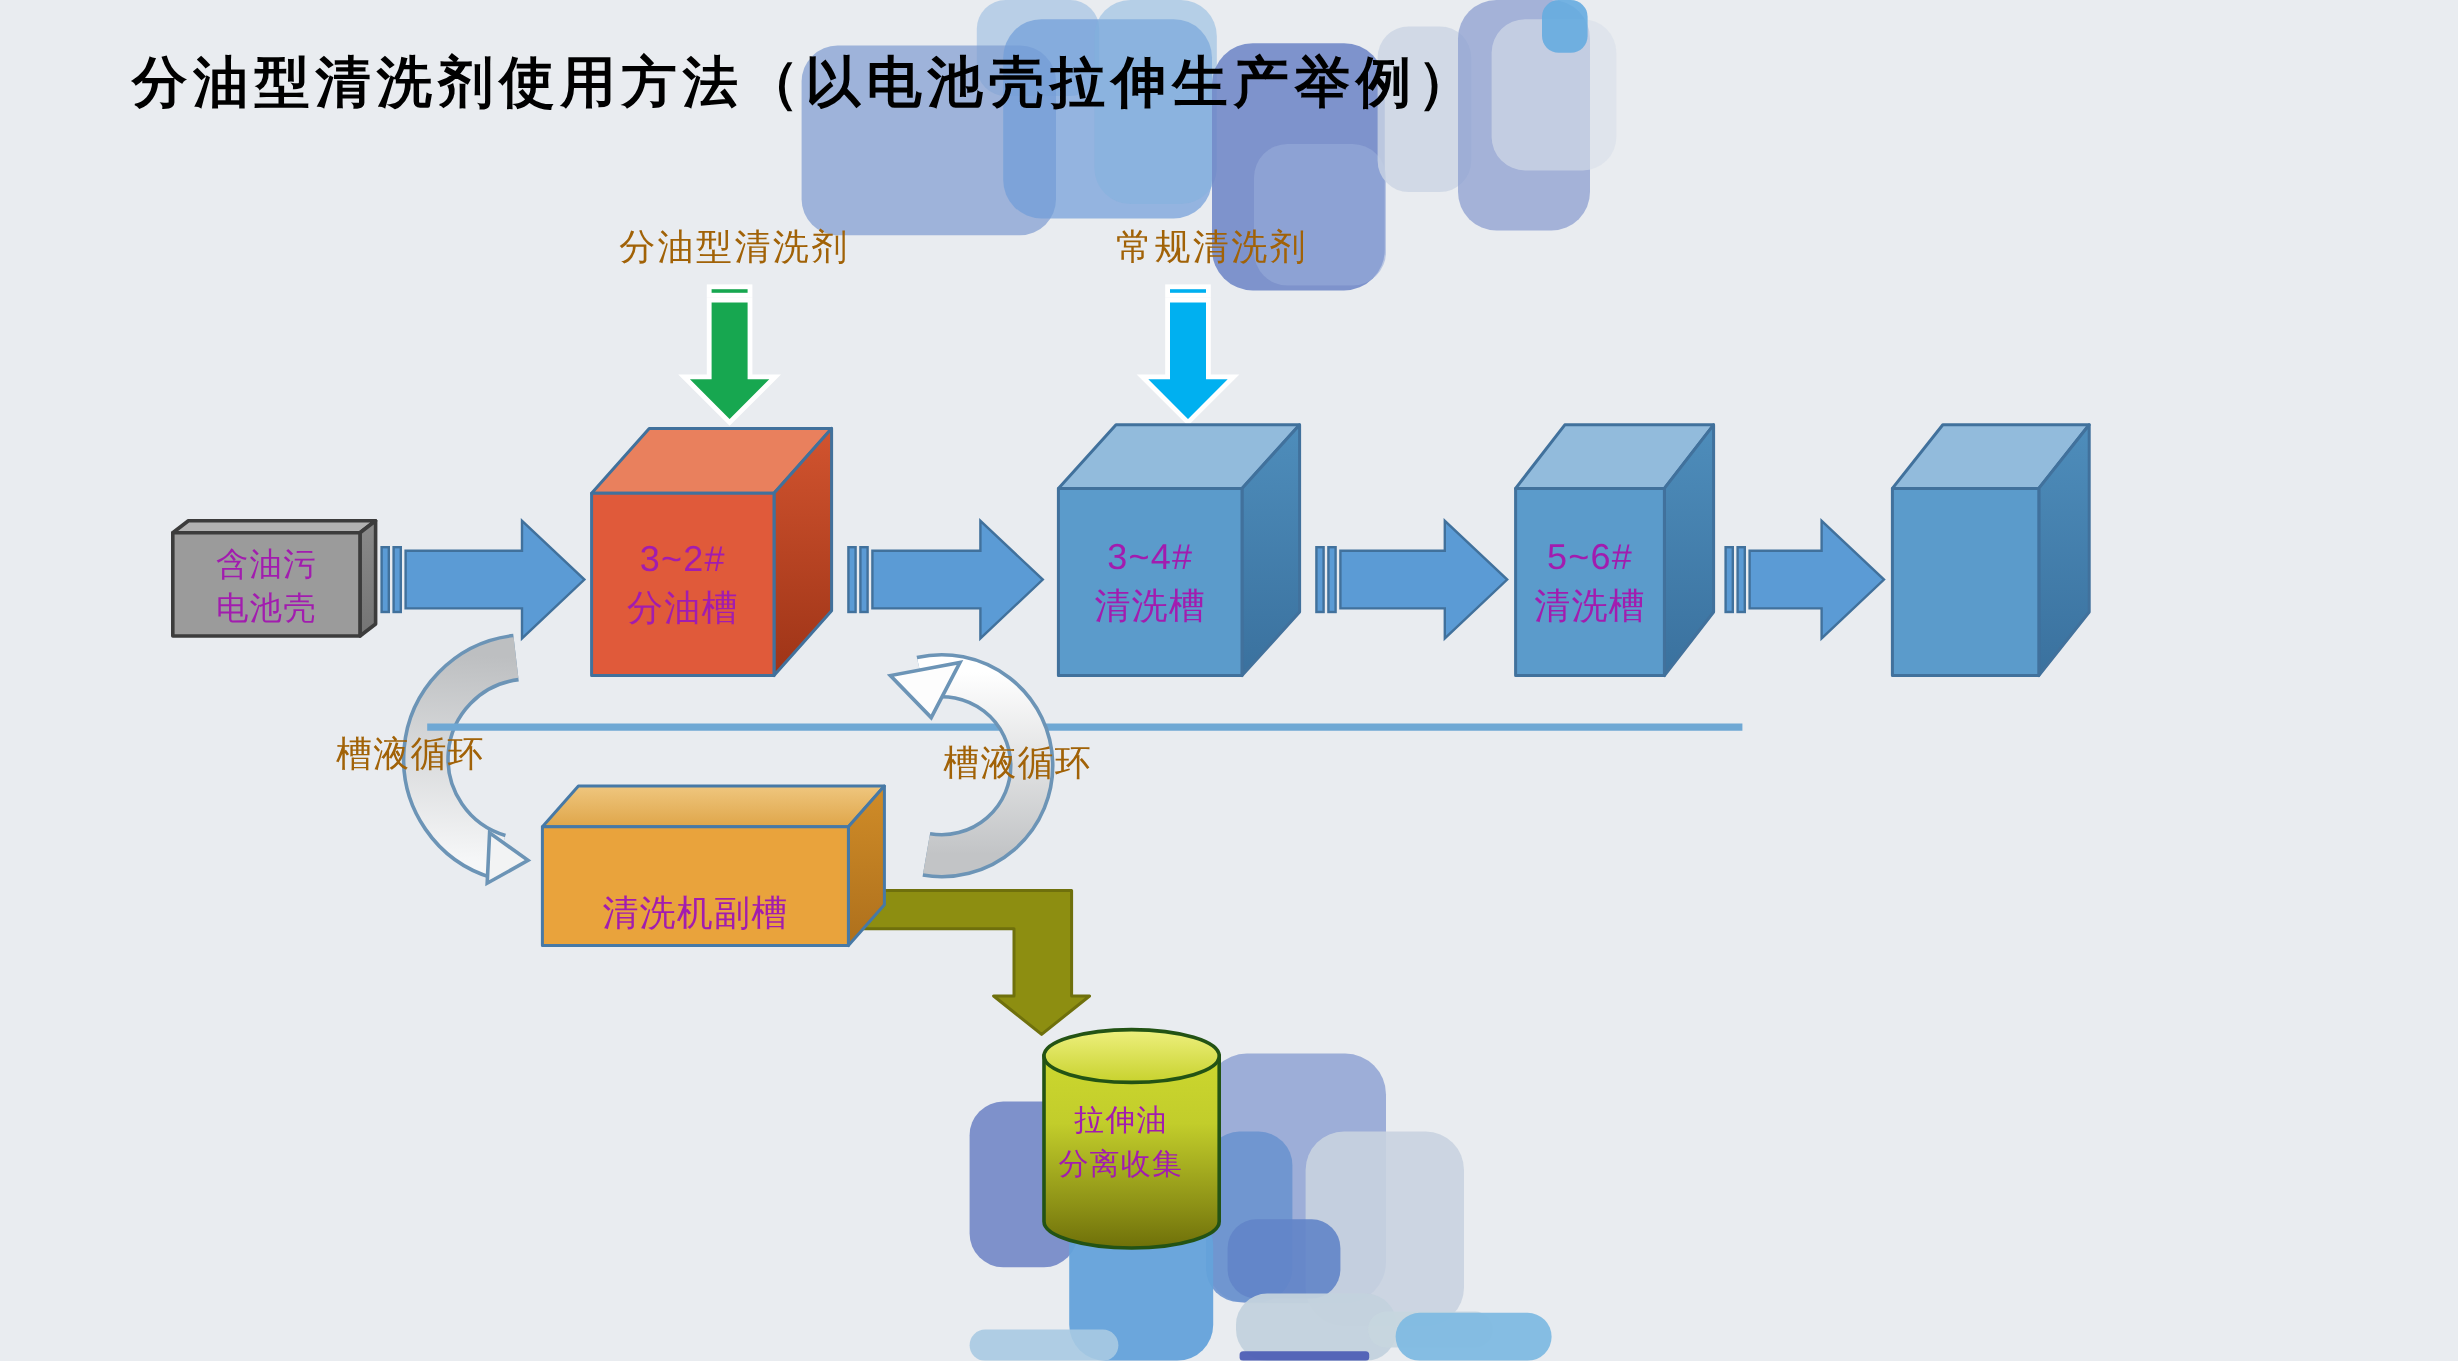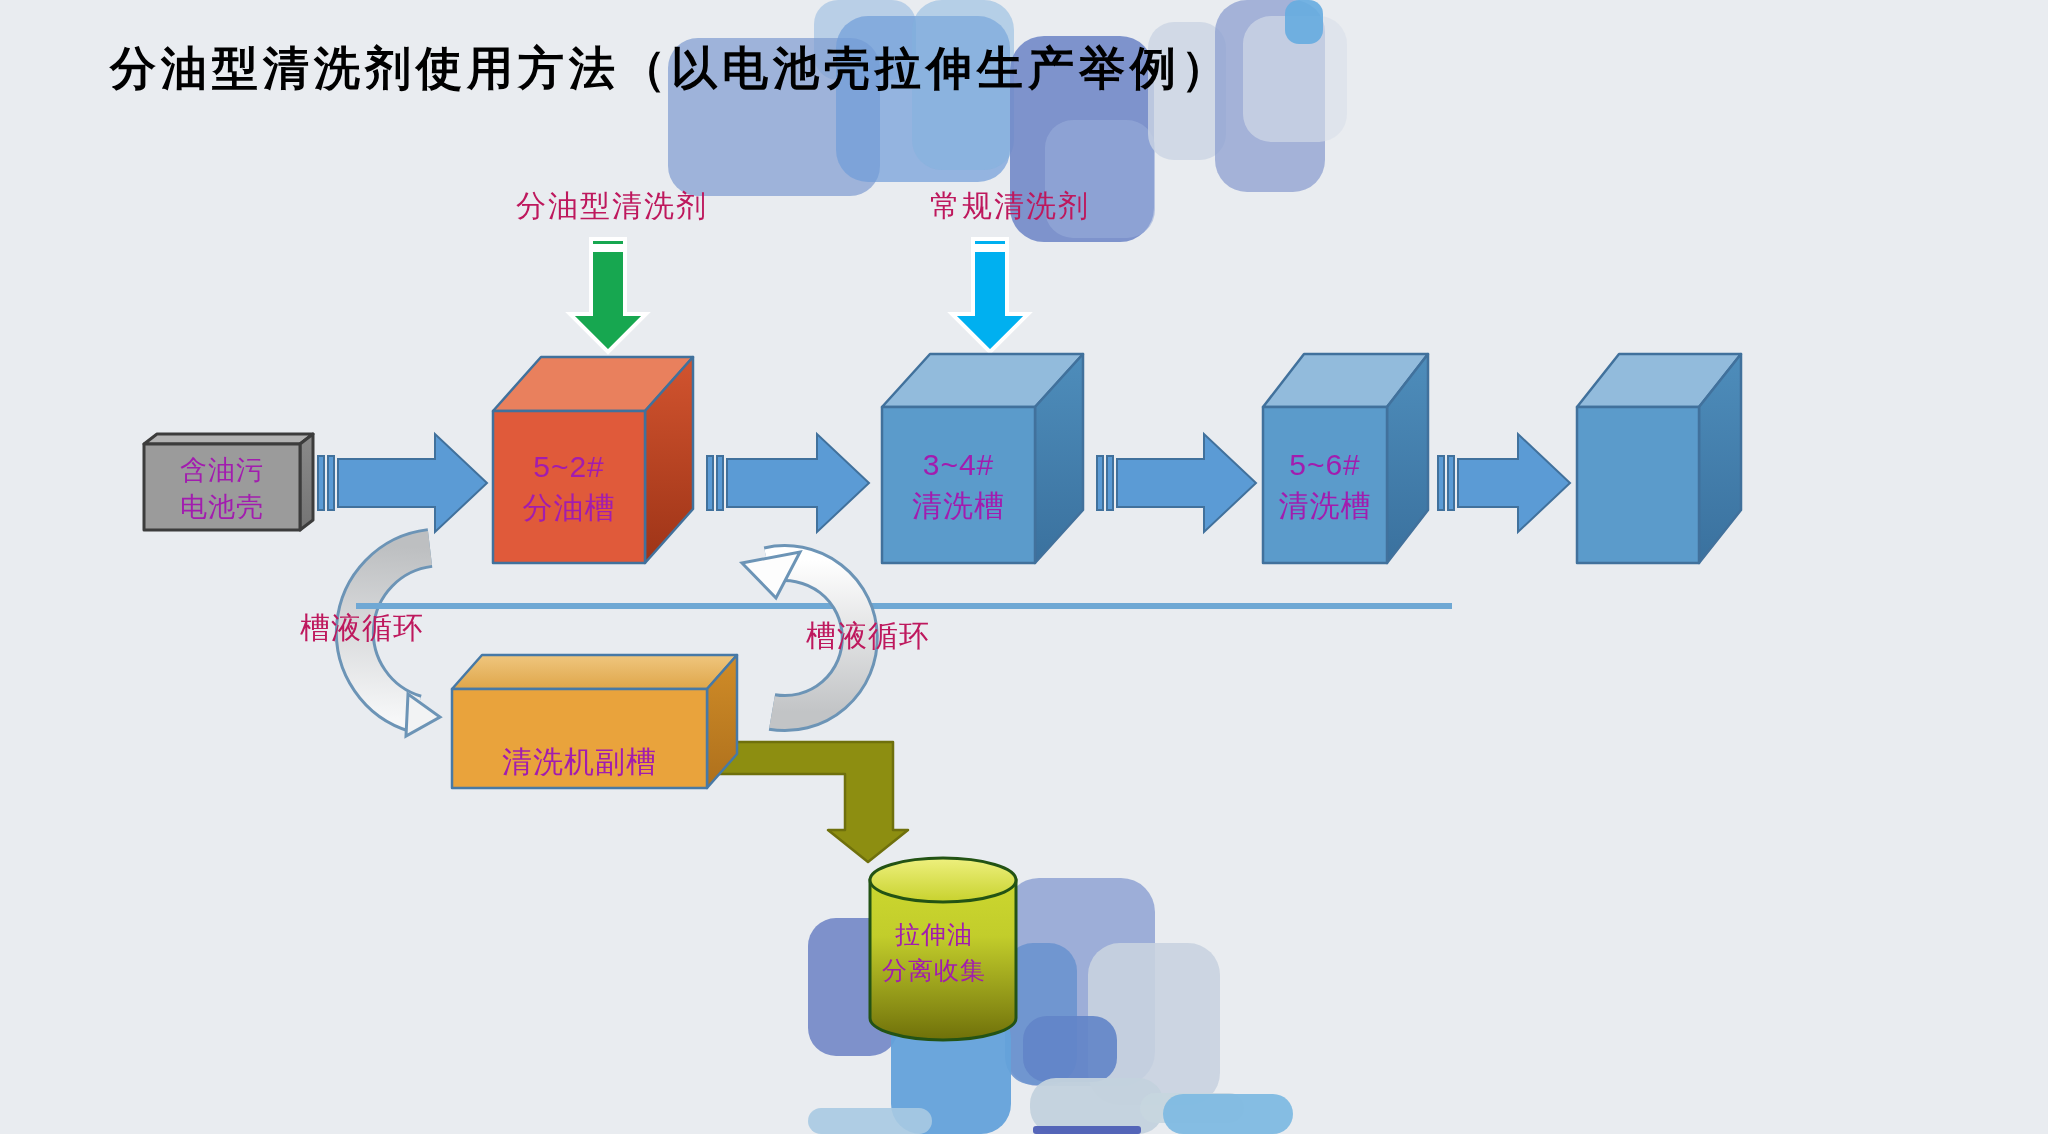--- a/index.html
+++ b/index.html
@@ -4,24 +4,24 @@
 <style>
   html,body{margin:0;padding:0;}
   body{
     width:2048px;height:1134px;overflow:hidden;
     font-family:"Liberation Sans","DejaVu Sans",sans-serif;
     background:#E9ECF0;position:relative;
   }
   .stage{position:absolute;left:0;top:0;width:2048px;height:1134px;overflow:hidden;}
   .tile{position:absolute;}
   .diagram-svg{position:absolute;left:0;top:0;z-index:5;}
-  .txt{position:absolute;z-index:10;color:#be185d;}
+  .txt{position:absolute;z-index:10;color:#a16207;}
   .page-title{left:110px;top:38px;font-size:46px;font-weight:bold;letter-spacing:5px;color:#000000;white-space:nowrap;}
   .reagent-label{top:186px;width:300px;text-align:center;font-size:30px;letter-spacing:2px;}
-  .circ-label{font-size:30px;letter-spacing:1px;white-space:nowrap;margin-left:20px;}
+  .circ-label{font-size:30px;letter-spacing:1px;white-space:nowrap;}
   .node-label{color:#a21caf;text-align:center;font-size:30px;line-height:41px;letter-spacing:1px;}
 </style>
 </head>
 <body>
 
 <div class="stage">
 
   <div class="tile" style="left:814px;top:0;width:102px;height:80px;background:#9FC0E2;opacity:.65;border-radius:24px;"></div>
   <div class="tile" style="left:668px;top:38px;width:212px;height:158px;background:#7E9BD0;opacity:.7;border-radius:30px;"></div>
   <div class="tile" style="left:836px;top:16px;width:174px;height:166px;background:#6F9DD8;opacity:.7;border-radius:32px;"></div>
@@ -183,21 +183,21 @@
 
   <div class="txt reagent-label" style="left:462px;">分油型清洗剂</div>
   <div class="txt reagent-label" style="left:860px;">常规清洗剂</div>
 
   <div class="txt node-label" style="left:144px;top:452px;width:156px;font-size:27px;line-height:37px;">
     <div>含油污</div>
     <div>电池壳</div>
   </div>
 
   <div class="txt node-label" style="left:493px;top:446px;width:152px;">
-    <div>5~2#</div>
+    <div>3~2#</div>
     <div>分油槽</div>
   </div>
 
   <div class="txt node-label" style="left:882px;top:444px;width:153px;">
     <div>3~4#</div>
     <div>清洗槽</div>
   </div>
 
   <div class="txt node-label" style="left:1263px;top:444px;width:124px;">
     <div>5~6#</div>

